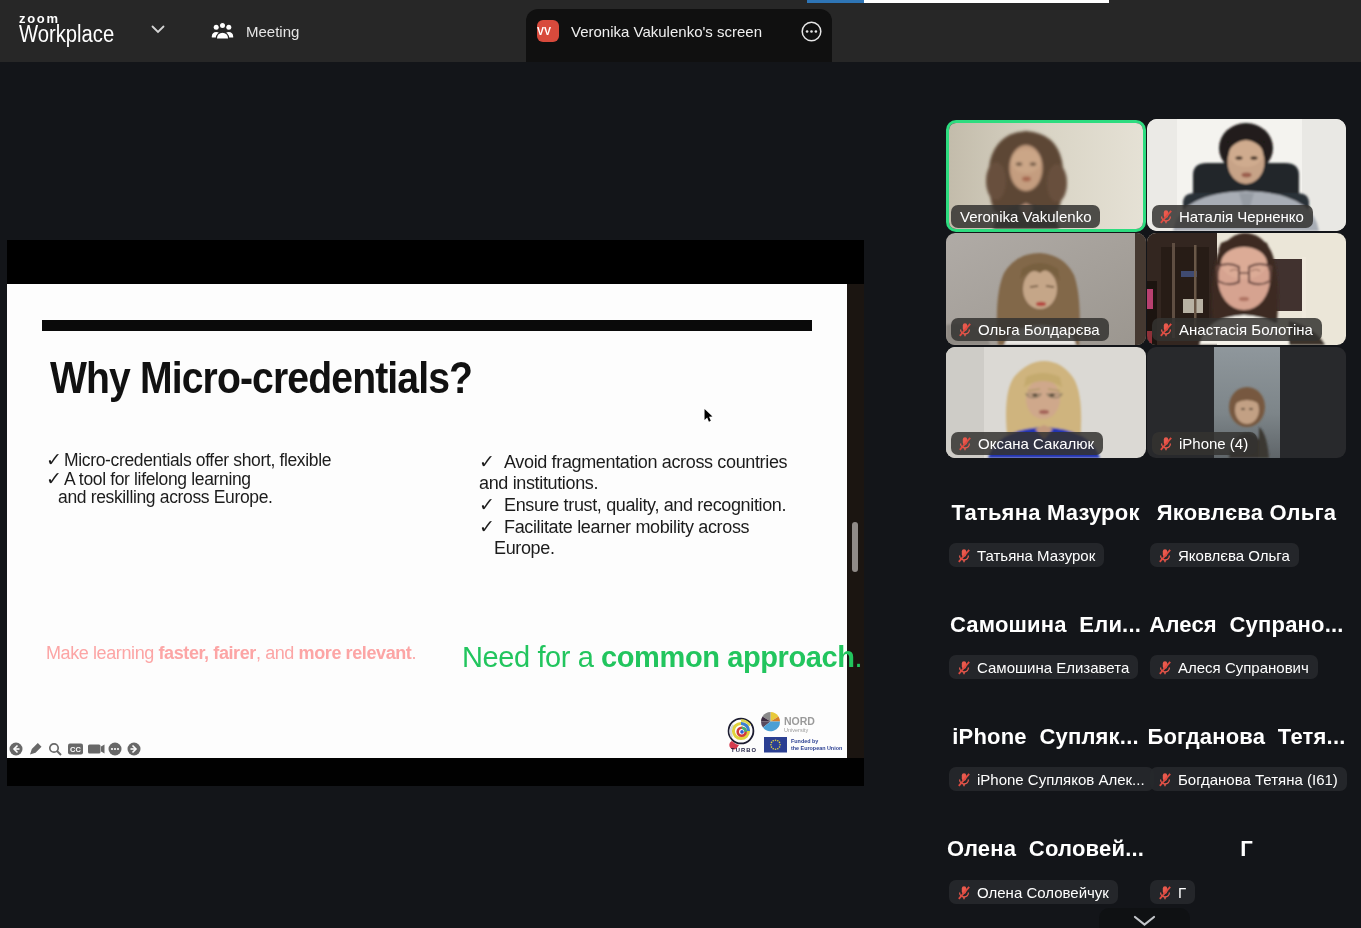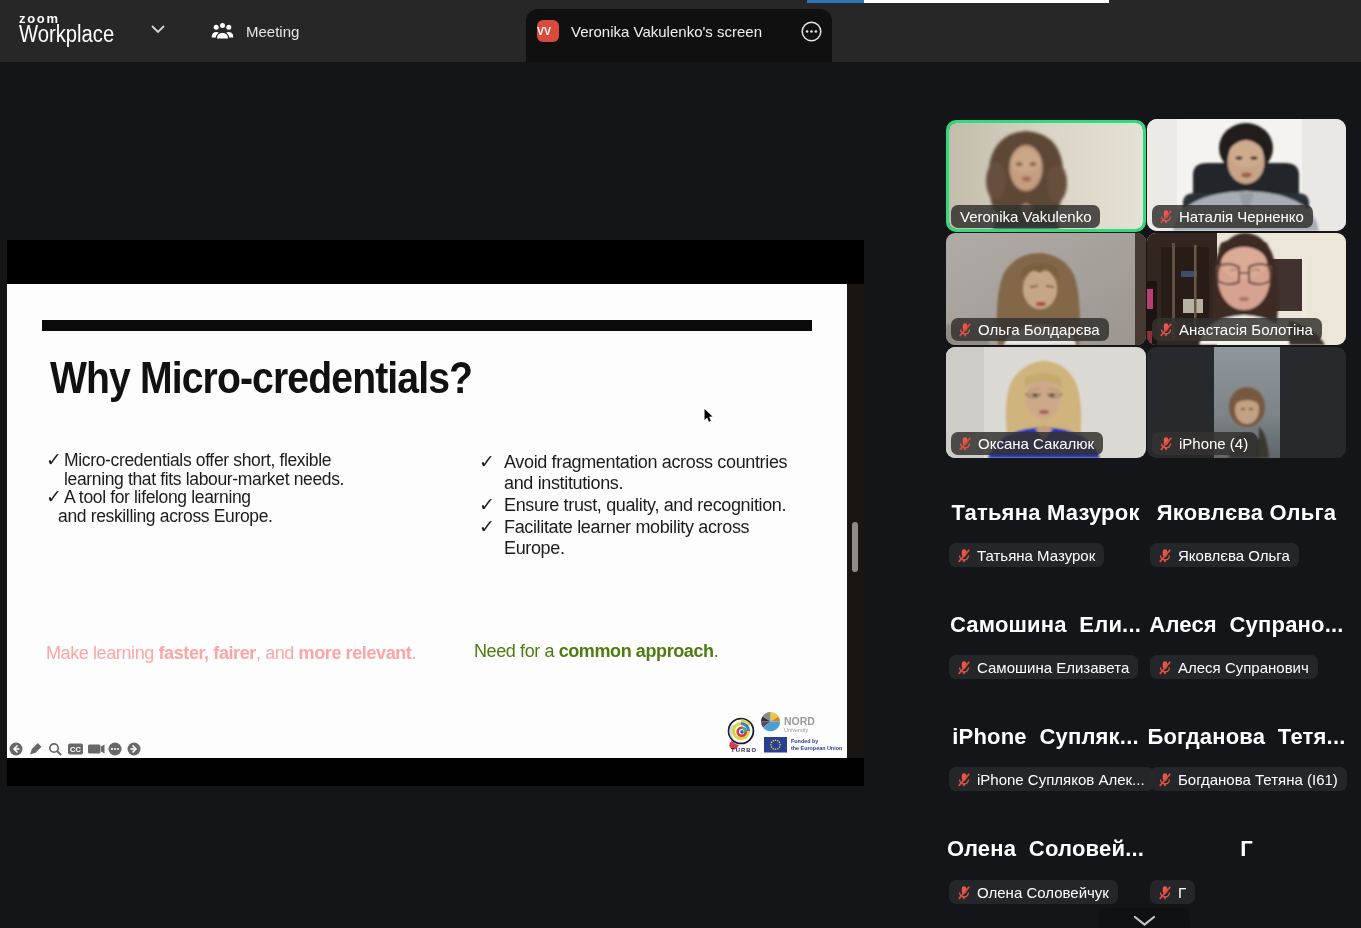--- a/index.html
+++ b/index.html
@@ -46,32 +46,32 @@
 <div class="abs" style="left:7px;top:240px;width:857px;height:44px;background:#000"></div>
 <div class="abs" style="left:7px;top:758px;width:857px;height:28px;background:#010101"></div>
 <div class="abs" style="left:7px;top:284px;width:840px;height:474px;background:#fdfdfd"></div>
 <div class="abs" style="left:847px;top:284px;width:17px;height:474px;background:#1b1511"></div>
 <div class="abs" style="left:852px;top:522px;width:6px;height:50px;background:#908b88;border-radius:3px"></div>
 
 <div class="abs" style="left:42px;top:320px;width:770px;height:11px;background:#0a0a0a"></div>
 <div class="abs" style="left:50px;top:353px;color:#111;font-size:44px;font-weight:bold;letter-spacing:-1px;transform:scaleX(.89);transform-origin:0 0;white-space:nowrap">Why Micro-credentials?</div>
 
 <div class="abs" style="left:46px;top:451px;width:420px;color:#1c1c1c;font-size:17.5px;line-height:18.6px;letter-spacing:-.35px">
-<div><span class="ck">✓</span>Micro-credentials offer short, flexible<br><span style="margin-left:18px">learning that fits labour-market needs.</span></div>
+<div><span class="ck">✓</span>Micro-credentials offer short, flexible<br></div>
 <div><span class="ck">✓</span>A tool for lifelong learning<br><span style="margin-left:12px">and reskilling across Europe.</span></div>
 </div>
 
 <div class="abs" style="left:479px;top:451px;width:370px;color:#1c1c1c;font-size:18px;line-height:21px;letter-spacing:-.35px">
-<div><span class="ck2">✓</span>Avoid fragmentation across countries<br><span style="margin-left:25px">and institutions.</span></div>
+<div><span class="ck2">✓</span>Avoid fragmentation across countries<br><span style="">and institutions.</span></div>
 <div><span class="ck2">✓</span>Ensure trust, quality, and recognition.</div>
-<div><span class="ck2">✓</span>Facilitate learner mobility across<br><span style="margin-left:25px">Europe.</span></div>
+<div><span class="ck2">✓</span>Facilitate learner mobility across<br><span style="margin-left:15px">Europe.</span></div>
 </div>
 
 <div class="abs" style="left:46px;top:642px;width:380px;color:#fca5a5;font-size:18px;line-height:23.5px;letter-spacing:-.4px">Make learning <b>faster, fairer</b>, and <b>more relevant</b>.</div>
-<div class="abs" style="left:474px;top:641px;color:#4d7c0f;font-size:18px;letter-spacing:-.4px">Need for a <b>common approach</b>.</div>
+<div class="abs" style="left:462px;top:641px;color:#22c55e;font-size:29px;letter-spacing:-.4px">Need for a <b>common approach</b>.</div>
 
 <svg class="abs" style="left:703px;top:408px" width="11" height="15" viewBox="0 0 12 17">
     <path d="M1.5 1 L1.5 13.5 L4.5 10.8 L6.5 15.5 L8.6 14.4 L6.6 10 L10.5 9.7 Z" fill="#000"></path>
   </svg>
 
 <svg class="abs" style="left:9px;top:742px" width="132" height="14" viewBox="0 0 132 14" fill="#686868">
 <circle cx="7" cy="7" r="6.5"></circle>
     <path d="M8.5 3.5 L5 7 L8.5 10.5" stroke="#fdfdfd" stroke-width="1.6" fill="none"></path>
     <path d="M5 7 H10.5" stroke="#fdfdfd" stroke-width="1.6"></path>
 <path d="M21 12.5 l1.8-5.5 6-6 3.7 3.7 -6 6 -5.5 1.8z M28.5 1.3 l3.2 3.2"></path>

